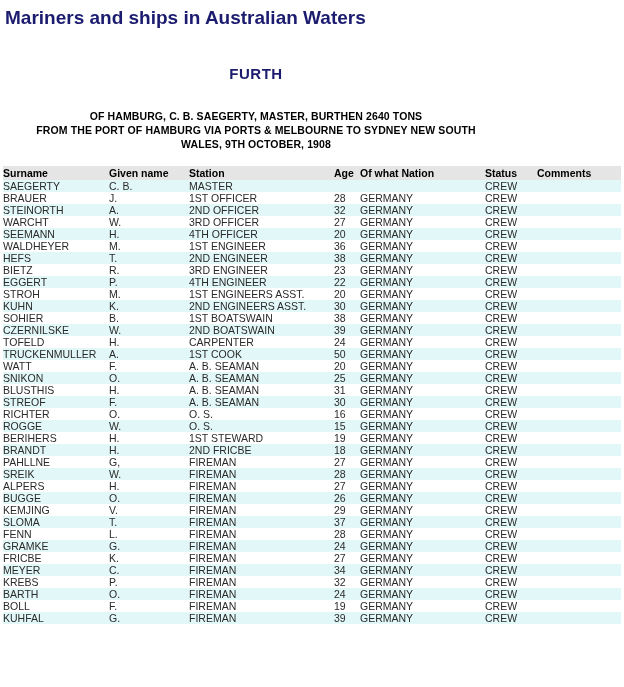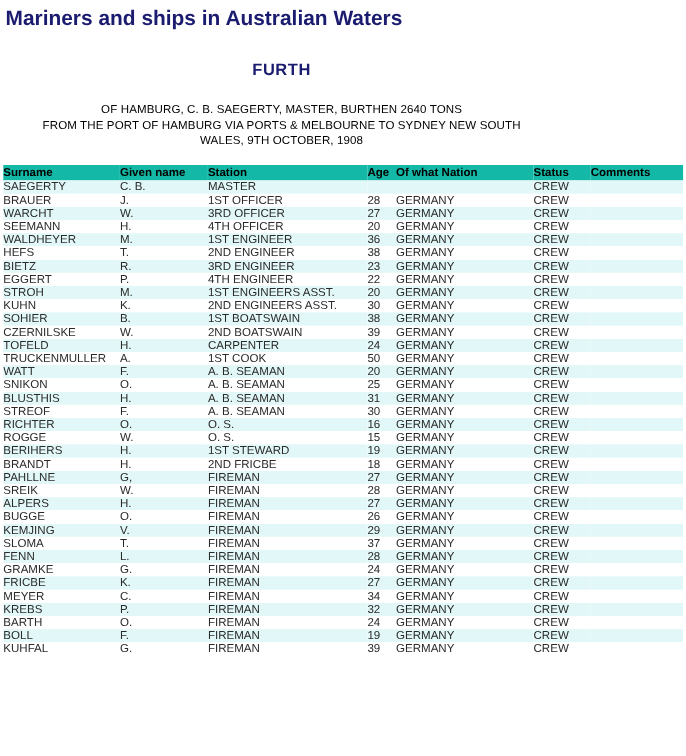--- a/index.html
+++ b/index.html
@@ -33,28 +33,28 @@
     padding: 7px 0 0 5px;
     letter-spacing: 0px;
     line-height: 22px;
     white-space: nowrap;
   }
   .ship-name {
     text-align: center;
     font-size: 15px;
     font-weight: bold;
     color: #1b1b6f;
-    margin: 0;
+    margin: 10px;
     padding: 26px 0 0 0;
     letter-spacing: 0.5px;
   }
   .voyage-block {
     text-align: center;
     font-size: 10.5px;
-    font-weight: normal;
+    font-weight: bold;
     color: #000000;
     margin: 4px;
     padding: 17px 18px 0 18px;
     line-height: 14px;
     letter-spacing: 0.1px;
   }
   .voyage-line { display: block; white-space: nowrap; }
   .voyage-line.wrap { white-space: normal; }
 
   
@@ -69,21 +69,21 @@
     table-layout: fixed;
   }
   table.crew th {
     text-align: left;
     font-weight: bold;
     font-size: 10.5px;
     color: #000000;
     padding: 0 0 1px 0;
     height: 13px;
     vertical-align: bottom;
-    background: #14b8a6;
+    background: #e5e5e5;
     white-space: nowrap;
   }
   table.crew td {
     text-align: left;
     color: #2a2a2a;
     height: 12px;
     line-height: 12px;
     padding: 0;
     vertical-align: middle;
     white-space: nowrap;
@@ -174,20 +174,29 @@
           <tr>
             <td class="surname">BRAUER</td>
             <td class="given">J.</td>
             <td class="station">1ST OFFICER</td>
             <td class="age">28</td>
             <td class="nation">GERMANY</td>
             <td class="status">CREW</td>
             <td class="comments"></td>
           </tr>
           <tr>
+            <td class="surname">STEINORTH</td>
+            <td class="given">A.</td>
+            <td class="station">2ND OFFICER</td>
+            <td class="age">32</td>
+            <td class="nation">GERMANY</td>
+            <td class="status">CREW</td>
+            <td class="comments"></td>
+          </tr>
+          <tr>
             <td class="surname">WARCHT</td>
             <td class="given">W.</td>
             <td class="station">3RD OFFICER</td>
             <td class="age">27</td>
             <td class="nation">GERMANY</td>
             <td class="status">CREW</td>
             <td class="comments"></td>
           </tr>
           <tr>
             <td class="surname">SEEMANN</td>

